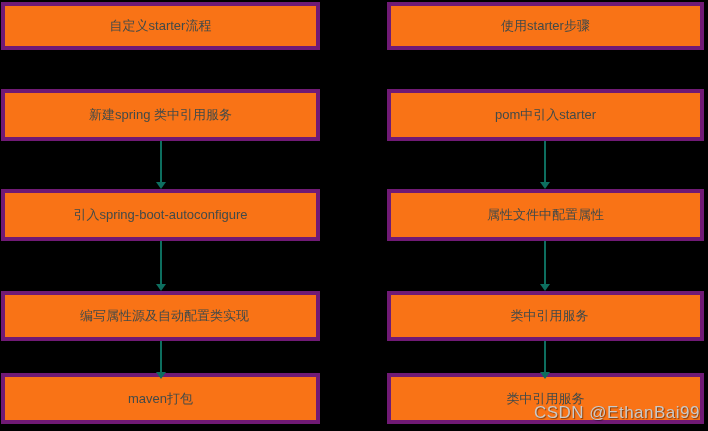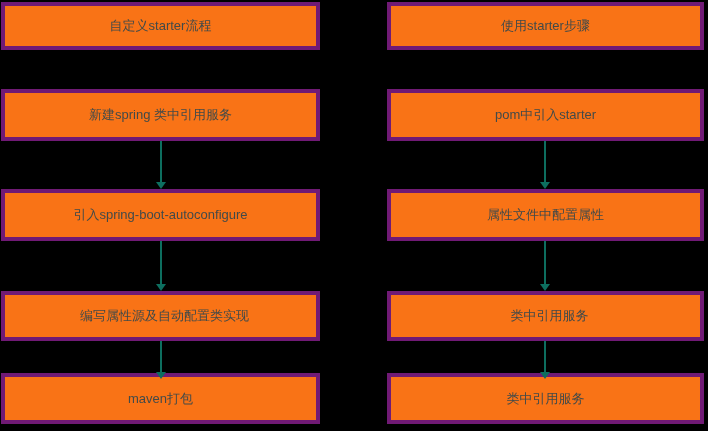--- a/index.html
+++ b/index.html
@@ -115,14 +115,15 @@
   </div>
   <div class="arrow ax2 g2">
     <div class="line"></div>
     <div class="head"></div>
   </div>
   <div class="arrow ax2 g3">
     <div class="line"></div>
     <div class="head"></div>
   </div>
 
+  <div class="watermark">CSDN @EthanBai99</div>
 
 </div>
 
 </body></html>

